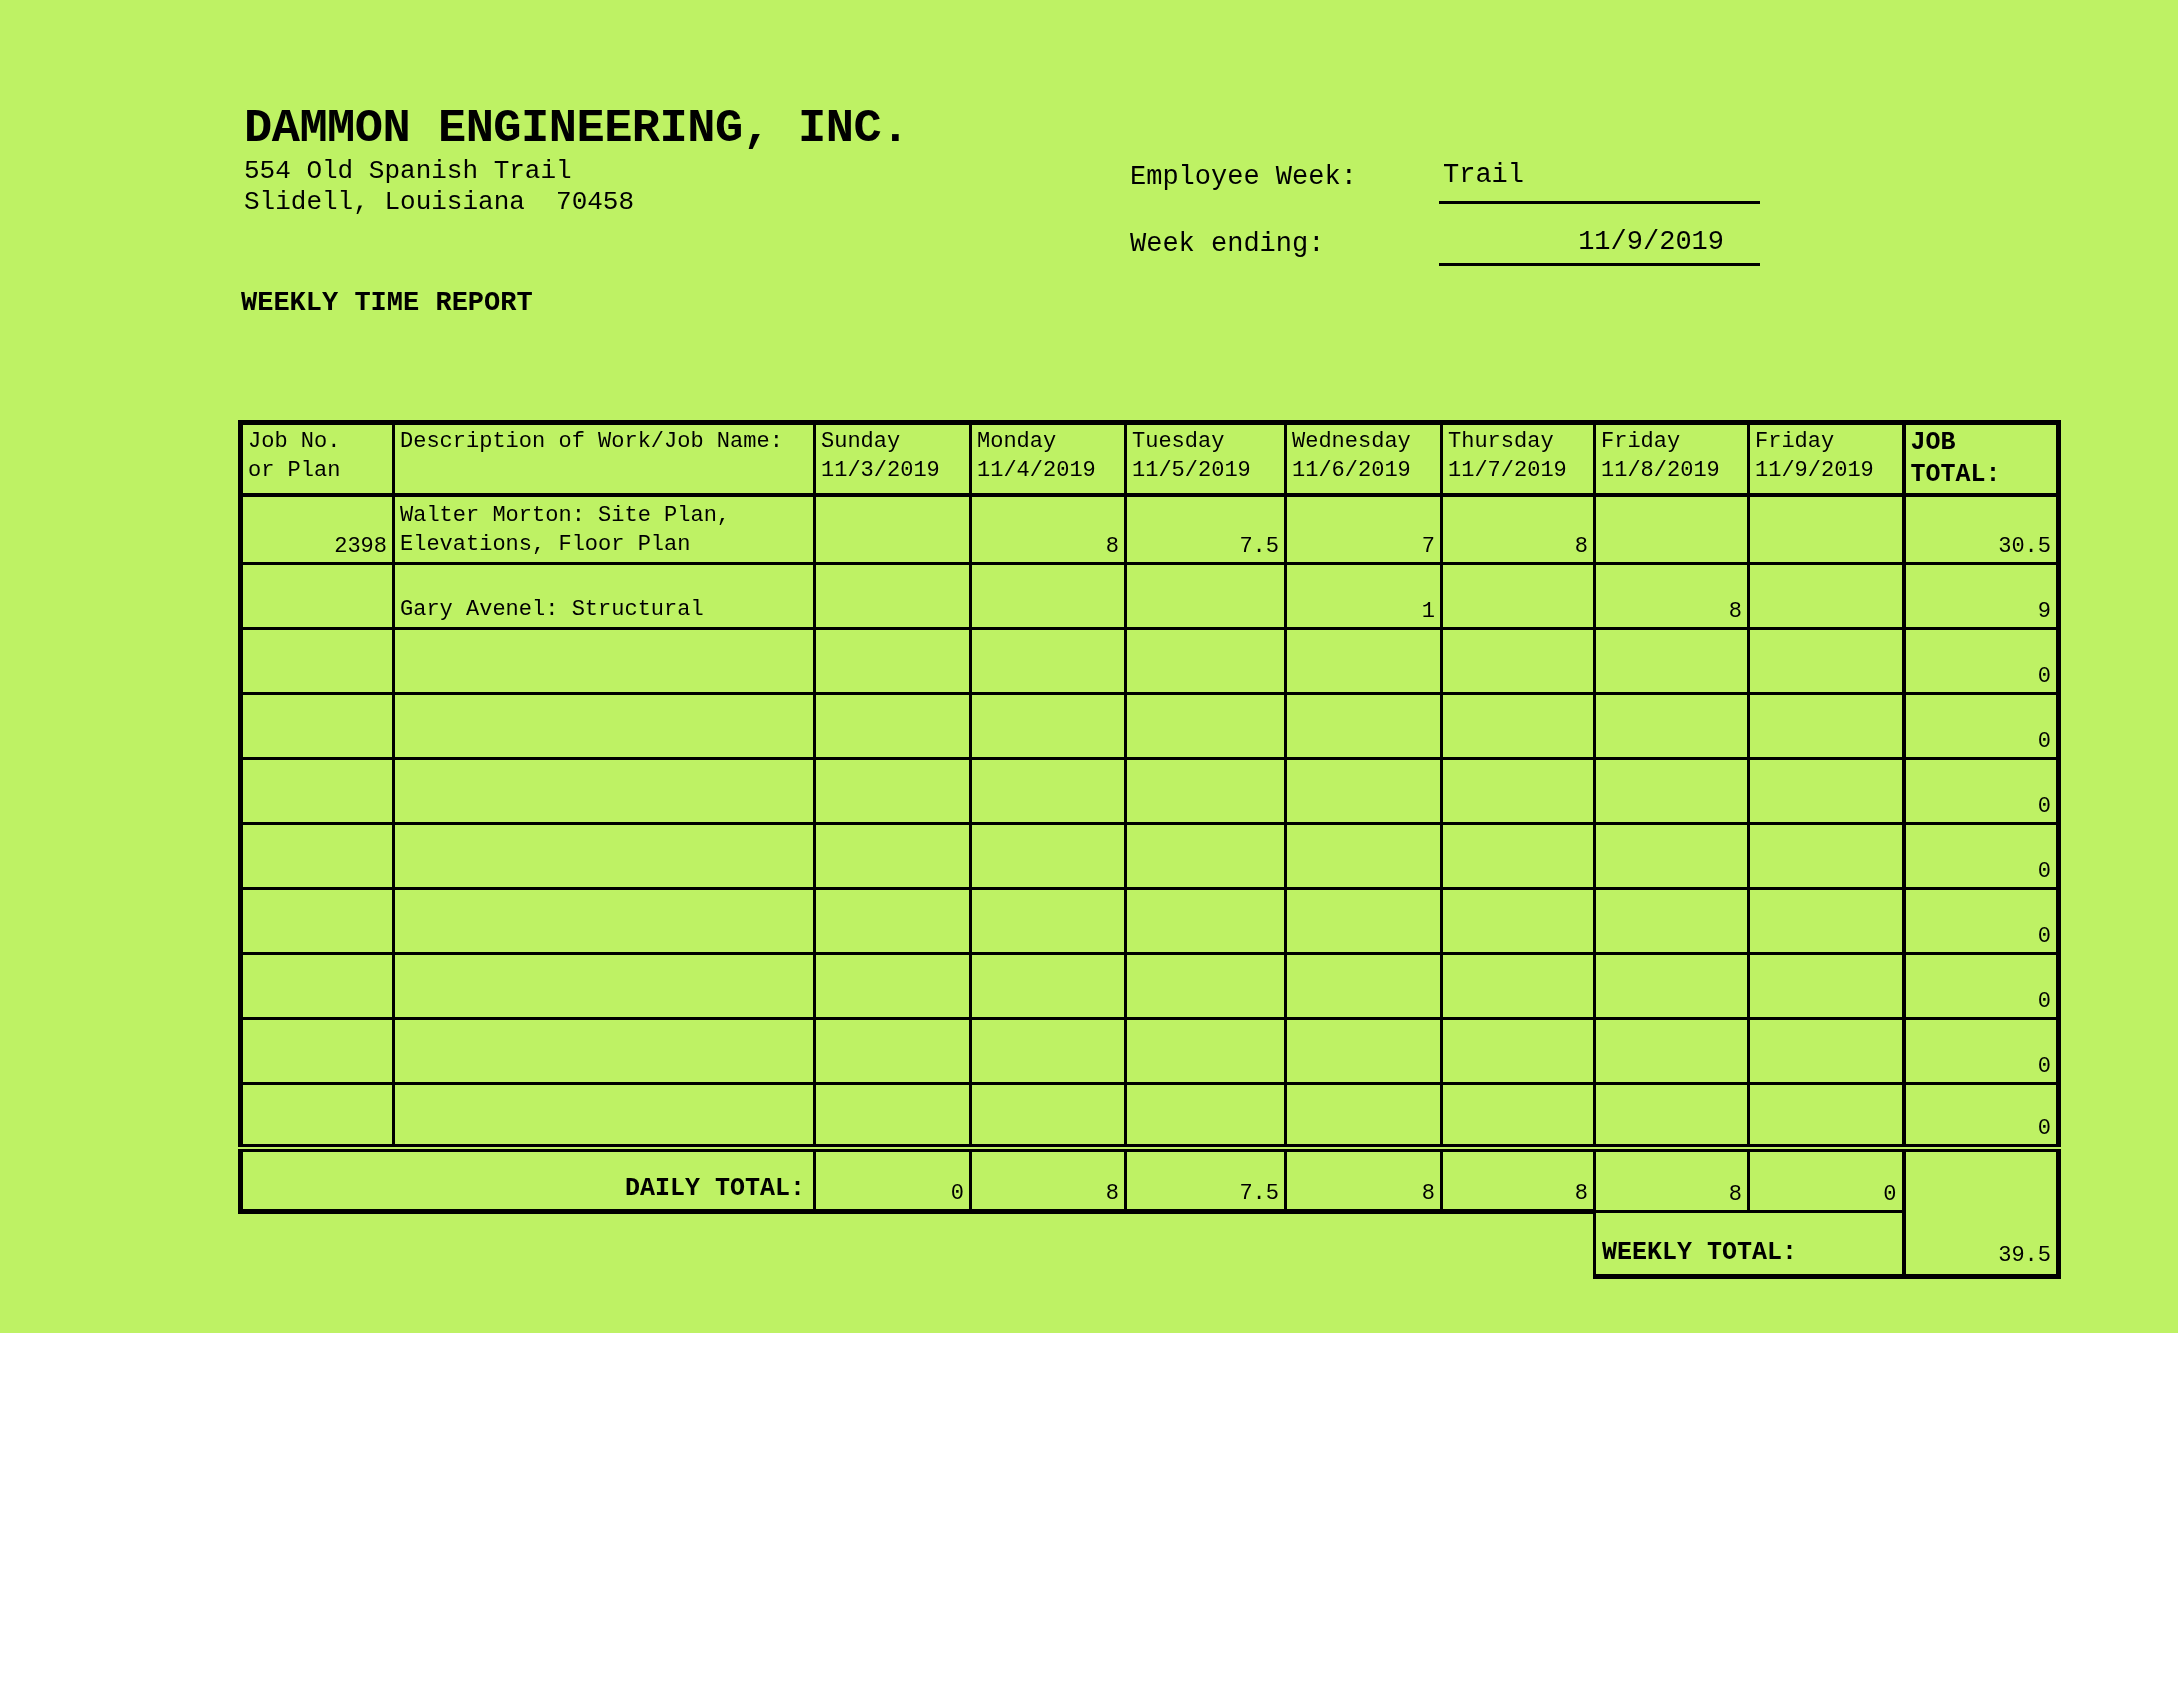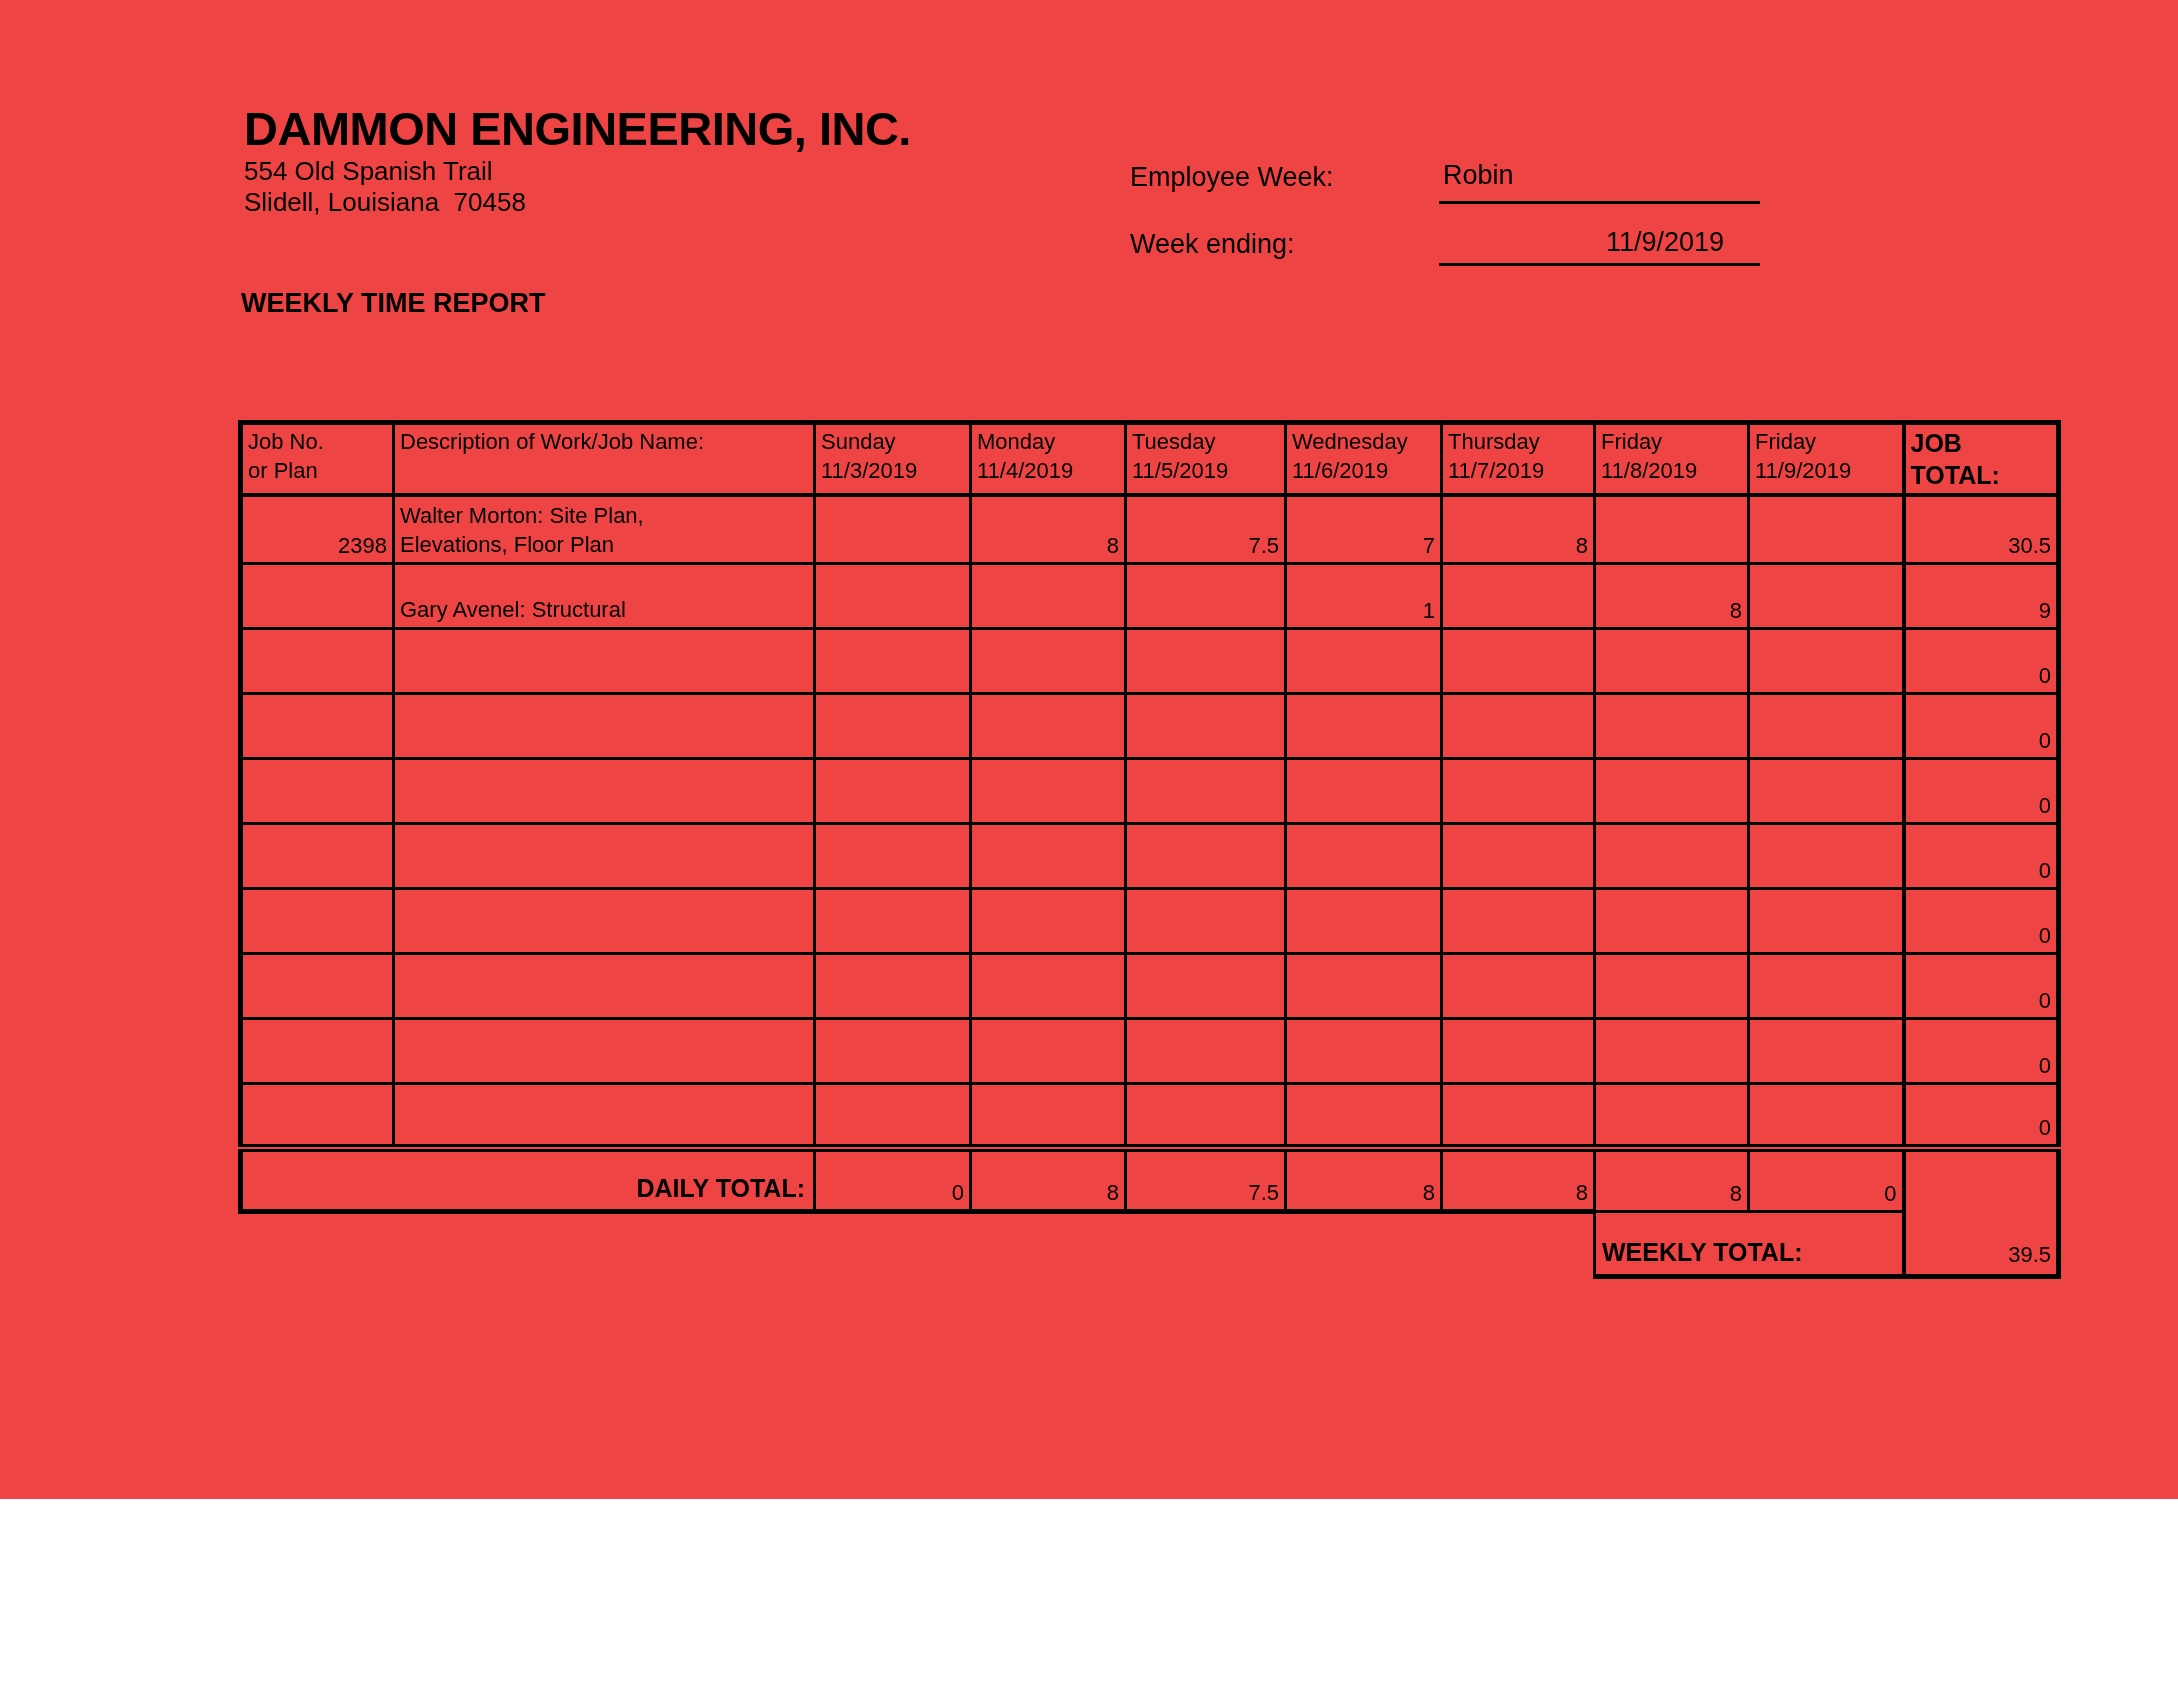--- a/index.html
+++ b/index.html
@@ -1,18 +1,18 @@
 <!DOCTYPE html>
 <html><head>
 <meta charset="utf-8">
 <style>
   html,body { margin:0; padding:0; background:#ffffff; }
   .page {
-    position:relative; width:2178px; height:1499px; background:#ef4444;
-    font-family:Liberation Sans, sans-serif; color:#000;
+    position:relative; width:2178px; height:1333px; background:#bef264;
+    font-family:Liberation Mono, monospace; color:#000;
   }
   .company-name {
     position:absolute; left:244px; top:103px;
     font-size:47px; font-weight:bold; letter-spacing:-0.5px; line-height:1.1;
   }
   .addr { position:absolute; left:244px; font-size:26px; line-height:31px; white-space:pre-wrap; }
   .addr1 { top:156px; }
   .addr2 { top:187px; }
   .report-title { position:absolute; left:241px; top:288px; font-size:27px; font-weight:bold; }
   .field-label { position:absolute; left:1130px; font-size:27px; }
@@ -59,21 +59,21 @@
 </head>
 <body>
 
 <div class="page">
 
   <div class="company-name">DAMMON ENGINEERING, INC.</div>
   <div class="addr addr1">554 Old Spanish Trail</div>
   <div class="addr addr2">Slidell, Louisiana  70458</div>
 
   <div class="field-label emp-label">Employee Week:</div>
-  <div class="field-value emp-value">Robin</div>
+  <div class="field-value emp-value">Trail</div>
   <div class="rule rule-1"></div>
 
   <div class="field-label week-label">Week ending:</div>
   <div class="field-value week-value">11/9/2019</div>
   <div class="rule rule-2"></div>
 
   <div class="report-title">WEEKLY TIME REPORT</div>
 
   <table class="timesheet">
     <colgroup>

